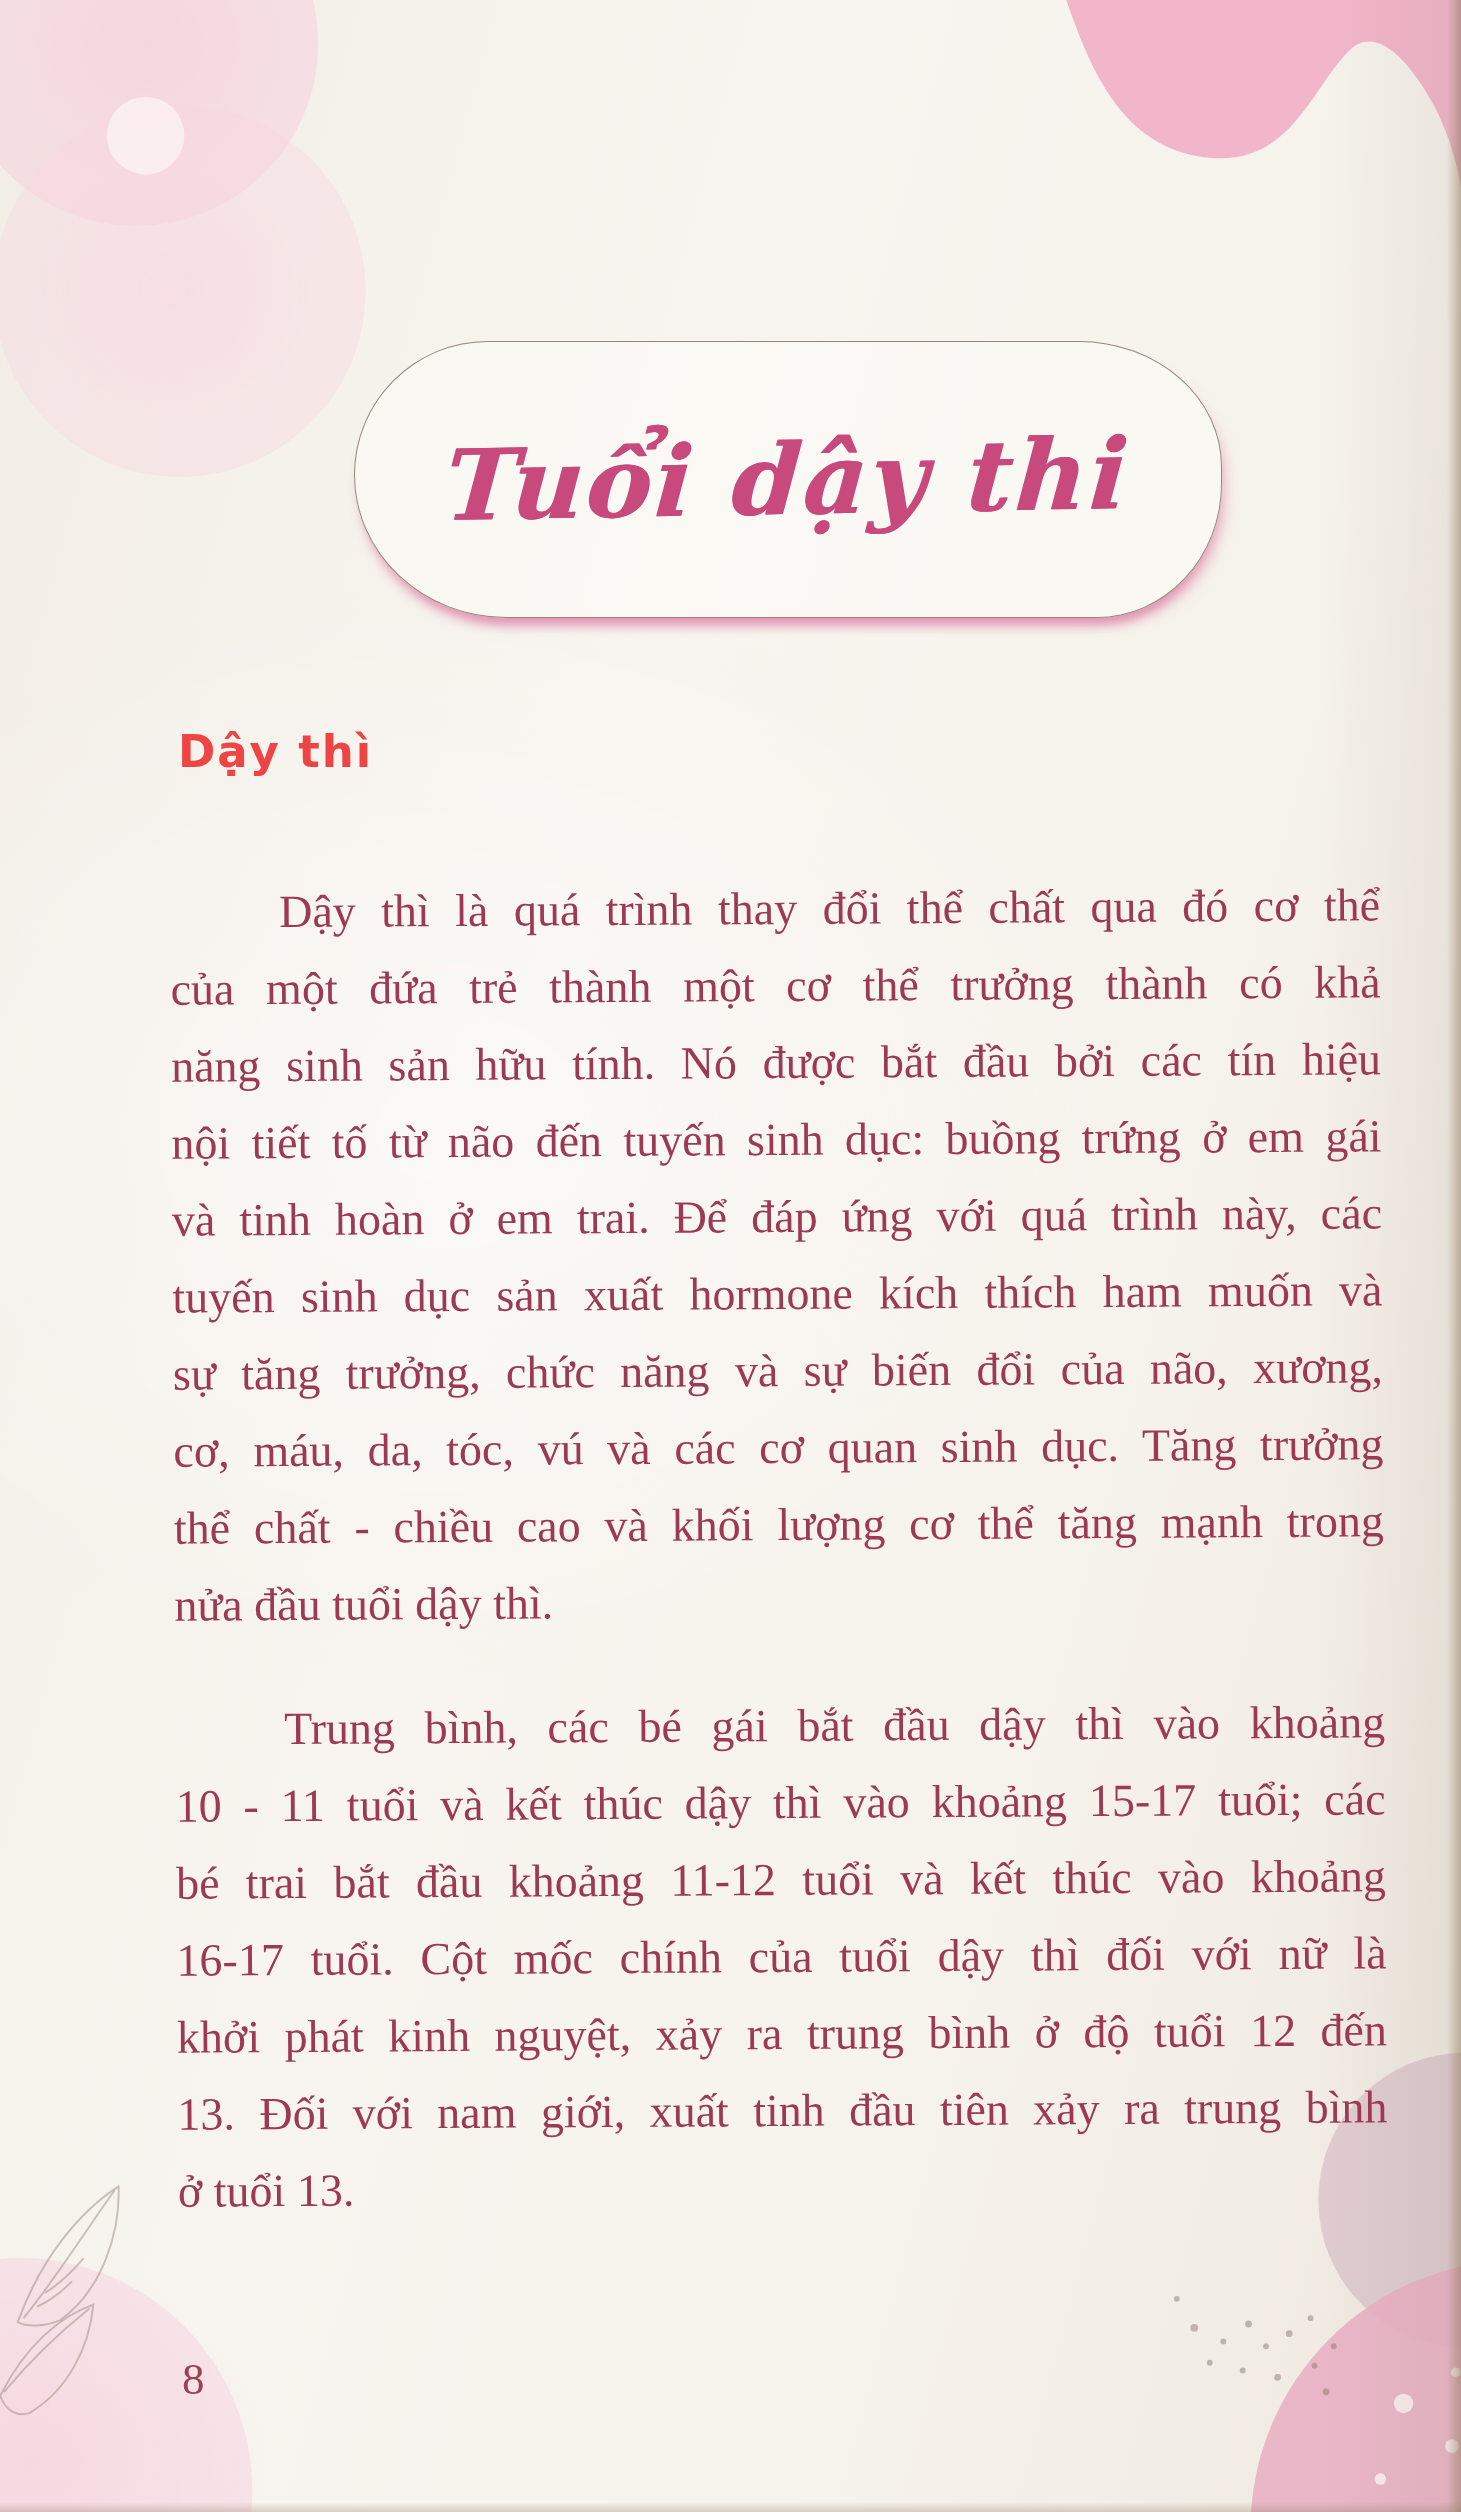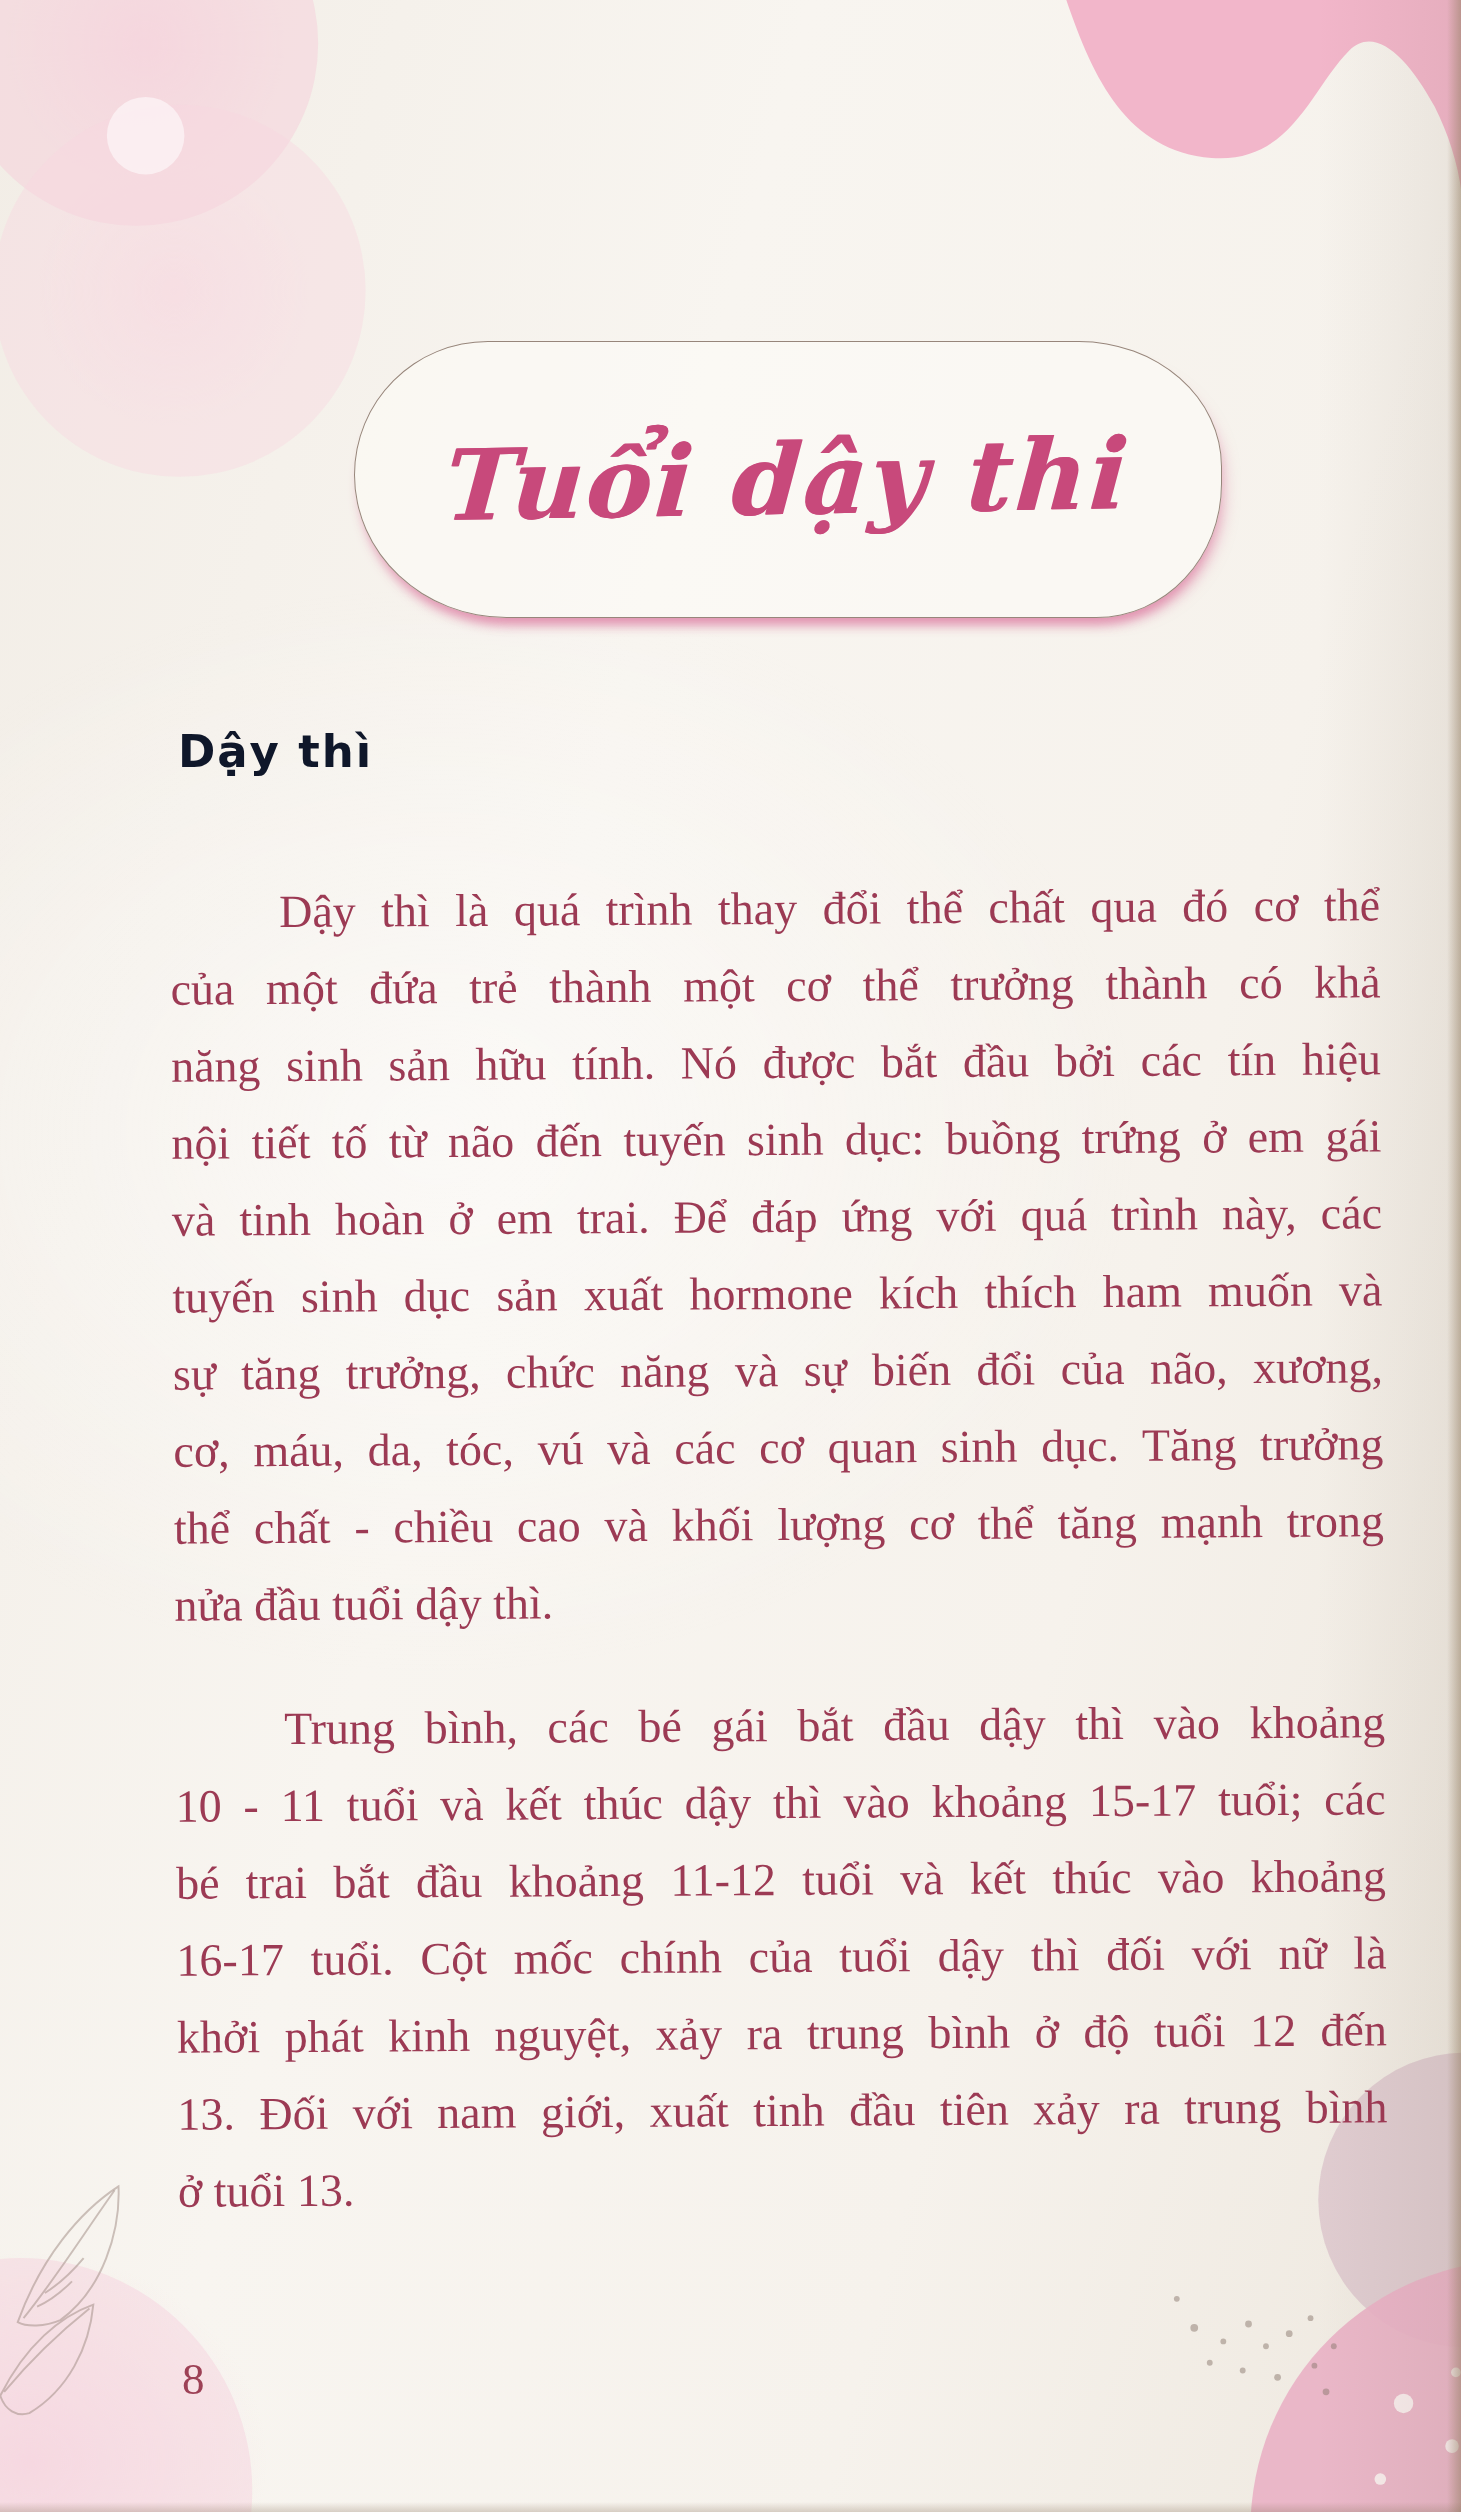--- a/index.html
+++ b/index.html
@@ -35,21 +35,21 @@
     font-family:"DejaVu Serif",serif;font-style:italic;font-weight:bold;
     font-size:98px;color:#c8497b;letter-spacing:2.9px;
     transform:skewX(-5deg) rotate(-1deg);
     text-shadow:1px 0 0 #c8497b;
     white-space:nowrap;
   }
 
   .heading{
     position:absolute;left:178px;top:725px;
     font-family:"DejaVu Sans",sans-serif;font-weight:bold;
-    font-size:45px;color:#0f172a;letter-spacing:1.9px;
+    font-size:45px;color:#ef4444;letter-spacing:1.9px;
   }
 
   .bodytext{
     position:absolute;left:174px;top:870px;width:1210px;
     color:#9c3a54;font-size:46px;line-height:77px;
     transform:rotate(-0.35deg);
   }
   .para{margin:0;}
   .para + .para{margin-top:47px;}
   .line{text-align:justify;}

